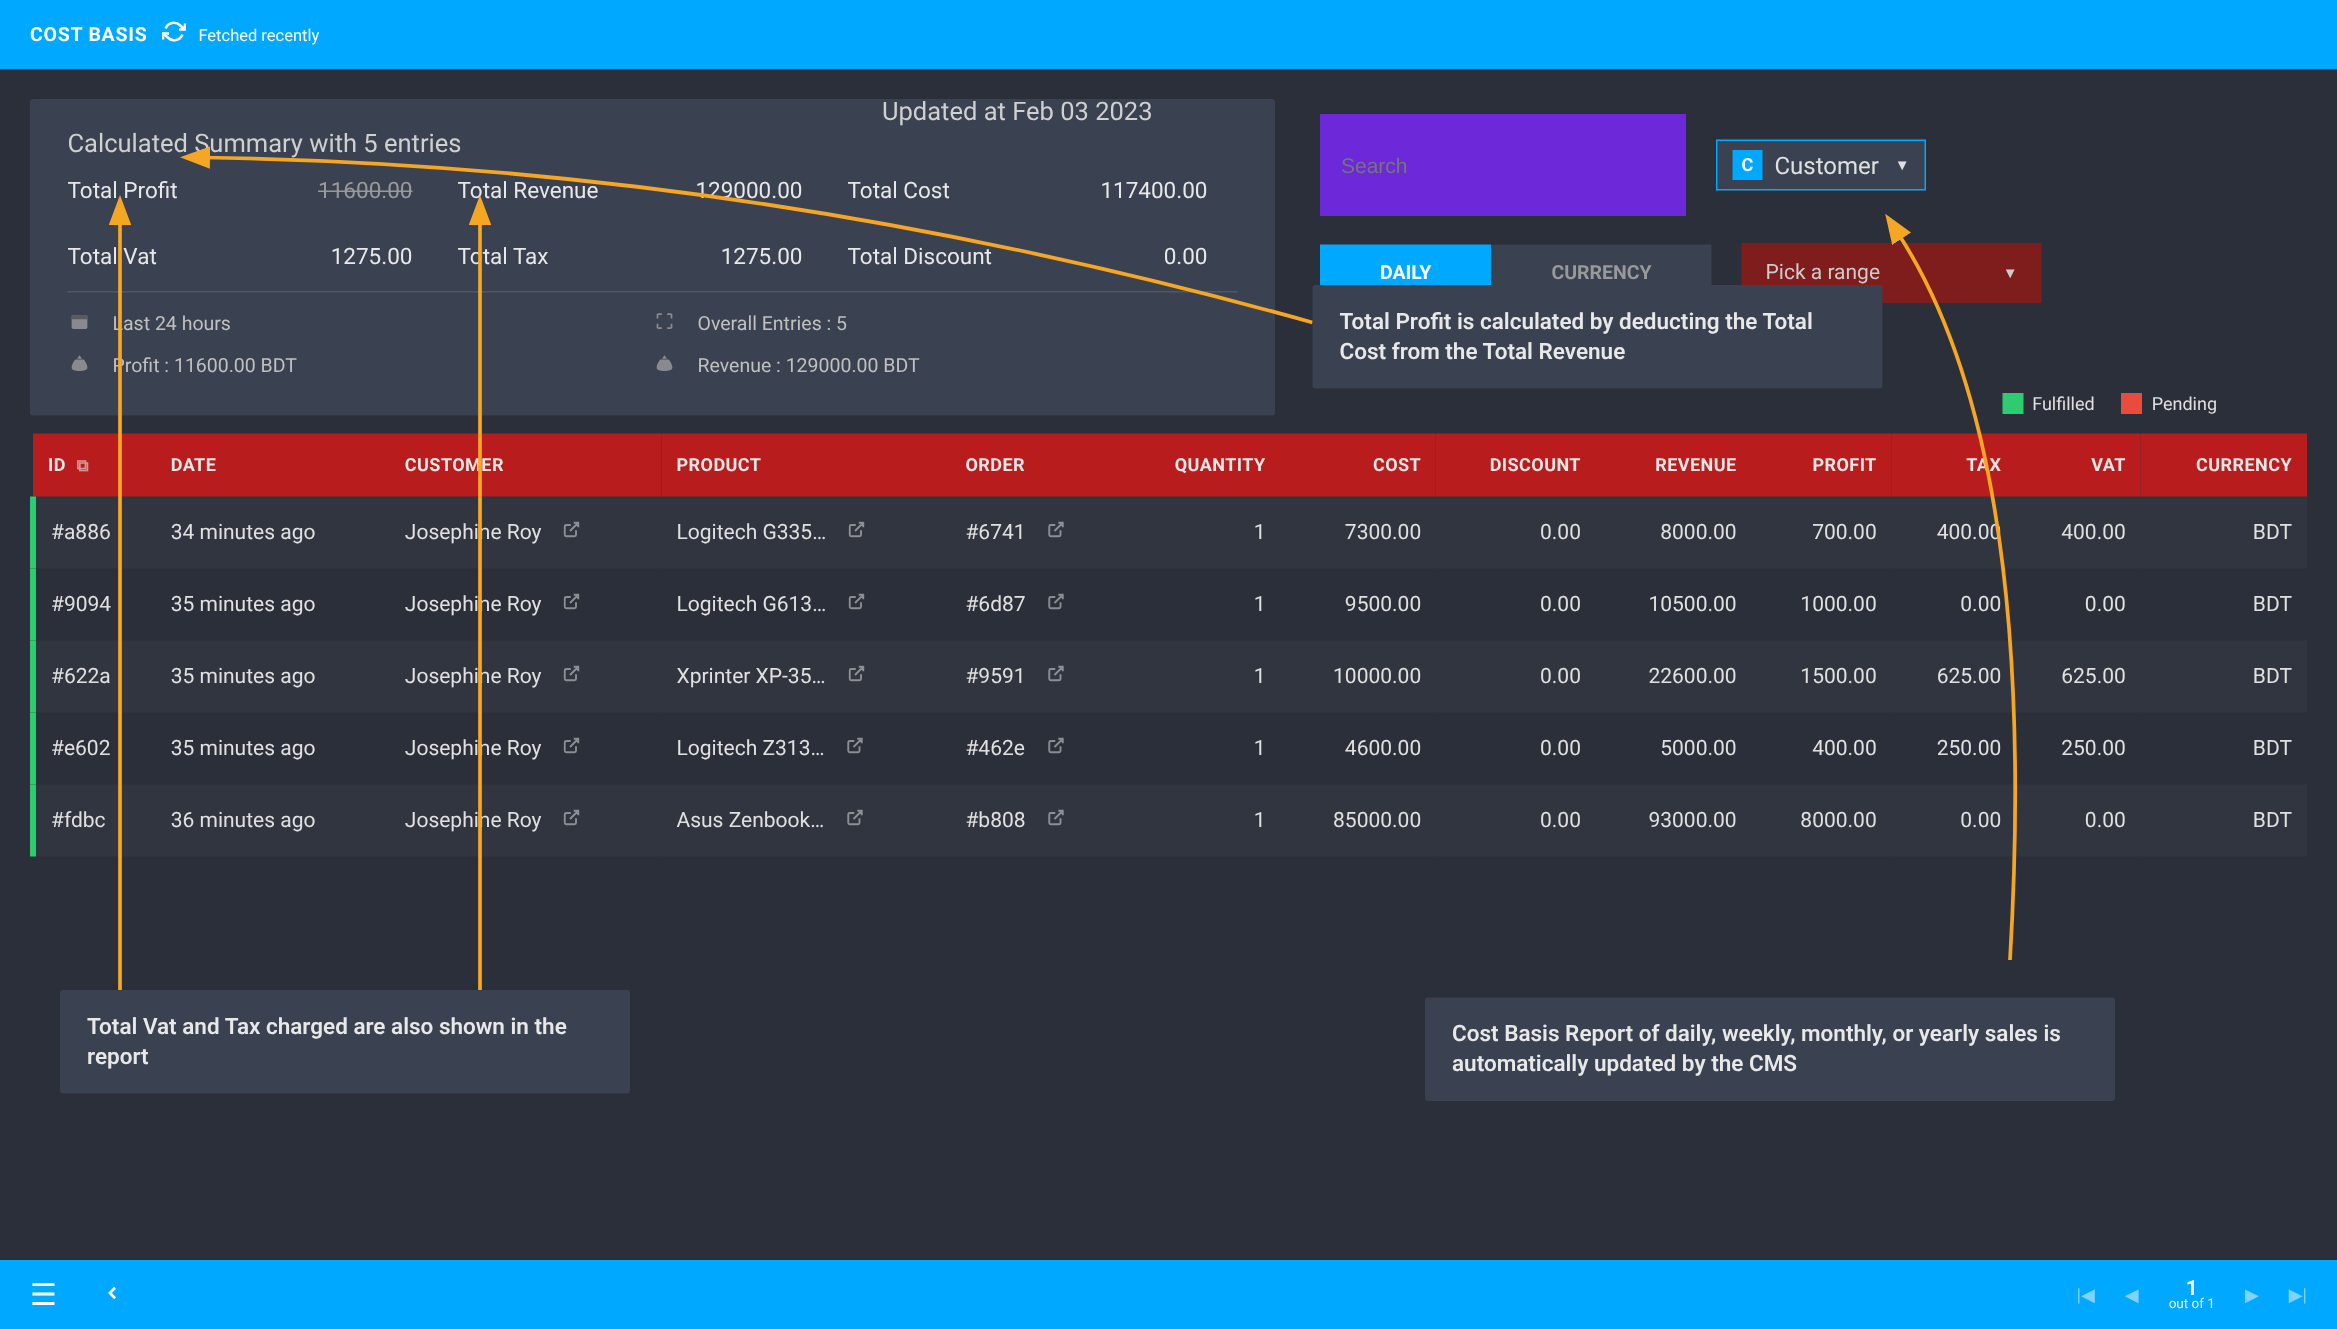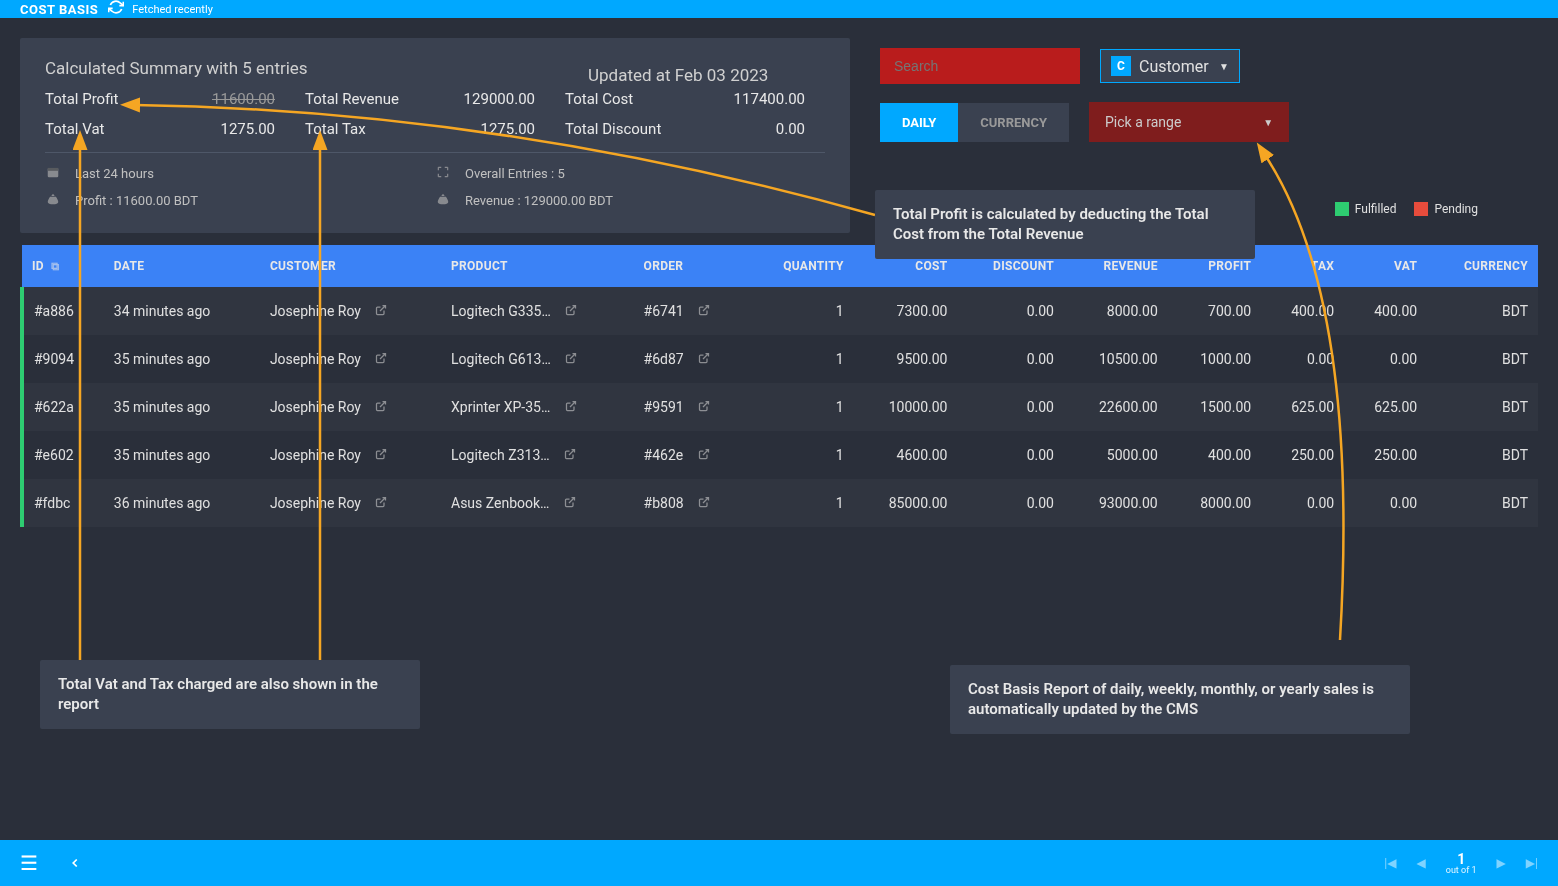--- a/index.html
+++ b/index.html
@@ -7,64 +7,64 @@
   font-family: -apple-system, BlinkMacSystemFont, "Segoe UI", Roboto, sans-serif;
   background: #2a2f3a;
   color: #e0e0e0;
   width: 1558px;
   height: 886px;
   overflow: hidden;
   position: relative;
 }
 .top-bar {
   background: #00a8ff;
-  height: 18px;
+  height: 46px;
   display: flex;
   align-items: center;
   padding: 0 20px;
   color: #fff;
 }
 .top-bar-title { font-weight: 700; font-size: 13px; letter-spacing: 0.5px; }
 .refresh-icon { margin-left: 10px; margin-right: 8px; }
 .fetched { font-size: 11px; color: #fff; }
 .main { padding: 20px 20px 0 20px; display: flex; gap: 30px; }
 .summary-panel {
   background: #3a4150;
   border-radius: 2px;
   padding: 20px 25px 14px 25px;
   width: 830px;
 }
 .summary-title { font-size: 17px; color: #d0d0d0; margin-bottom: 12px; }
 .summary-updated { position: absolute; left: 588px; top: 65px; font-size: 17px; color: #d0d0d0; }
 .summary-grid {
   display: grid;
   grid-template-columns: 120px 140px 120px 140px 140px 130px;
-  row-gap: 12px;
+  row-gap: 26px;
   font-size: 15px;
   color: #e8e8e8;
   margin-bottom: 14px;
 }
 .summary-grid .lbl { font-weight: 400; }
 .summary-grid .val { text-align: right; padding-right: 30px; }
 .strikeprofit { text-decoration: line-through; color: #999; }
 .summary-divider { border-top: 1px solid #4e5768; margin-bottom: 12px; }
 .summary-meta { display: flex; font-size: 13px; color: #c0c0c0; }
 .summary-meta .left { width: 50%; }
 .summary-meta .right { width: 50%; }
 .meta-row { display: flex; align-items: center; gap: 14px; margin-bottom: 10px; }
 .meta-icon { width: 16px; display: inline-block; text-align: center; opacity: 0.7; }
 .controls { flex: 1; padding-top: 10px; position: relative; }
 .controls-row { display: flex; gap: 20px; margin-bottom: 18px; align-items: center; }
 .search-box {
-  background: #b91c1c;
+  background: #6d28d9;
   border: none;
-  padding: 10px 14px;
+  padding: 26px 14px;
   color: #ccc;
   font-size: 14px;
-  width: 200px;
+  width: 244px;
 }
 .filter-dd {
   background: #3a4150;
   border: 1px solid #00a8ff;
   display: flex;
   align-items: center;
   padding: 6px 10px;
   gap: 8px;
   width: 140px;
   position: relative;
@@ -77,21 +77,21 @@
   display: flex;
   align-items: center;
   justify-content: center;
   font-size: 12px;
   font-weight: 700;
 }
 .filter-dd .chev { margin-left: auto; font-size: 10px; }
 .period-tabs { display: flex; }
 .tab {
   background: #3a4150;
-  padding: 12px 22px;
+  padding: 12px 40px;
   font-size: 13px;
   font-weight: 700;
   color: #999;
   cursor: pointer;
 }
 .tab.active { background: #00a8ff; color: #fff; }
 .range-dd {
   background: #7f1d1d;
   padding: 12px 16px;
   font-size: 14px;
@@ -102,21 +102,21 @@
 }
 .range-dd .chev { margin-left: auto; font-size: 10px; }
 .legend { display: flex; justify-content: flex-end; gap: 18px; margin-top: 60px; margin-right: 60px; font-size: 12px; }
 .legend-item { display: flex; align-items: center; gap: 6px; }
 .legend-sq { width: 14px; height: 14px; }
 .sq-green { background: #2ecc71; }
 .sq-red { background: #e74c3c; }
 .table-wrap { padding: 0 20px; margin-top: 12px; }
 .table { width: 100%; border-collapse: collapse; }
 .table th {
-  background: #3b82f6;
+  background: #b91c1c;
   color: #e8e8e8;
   font-size: 12px;
   font-weight: 700;
   text-align: left;
   padding: 14px 10px;
   letter-spacing: 0.3px;
 }
 .table th.num, .table td.num { text-align: right; }
 .table td {
   padding: 16px 10px;

